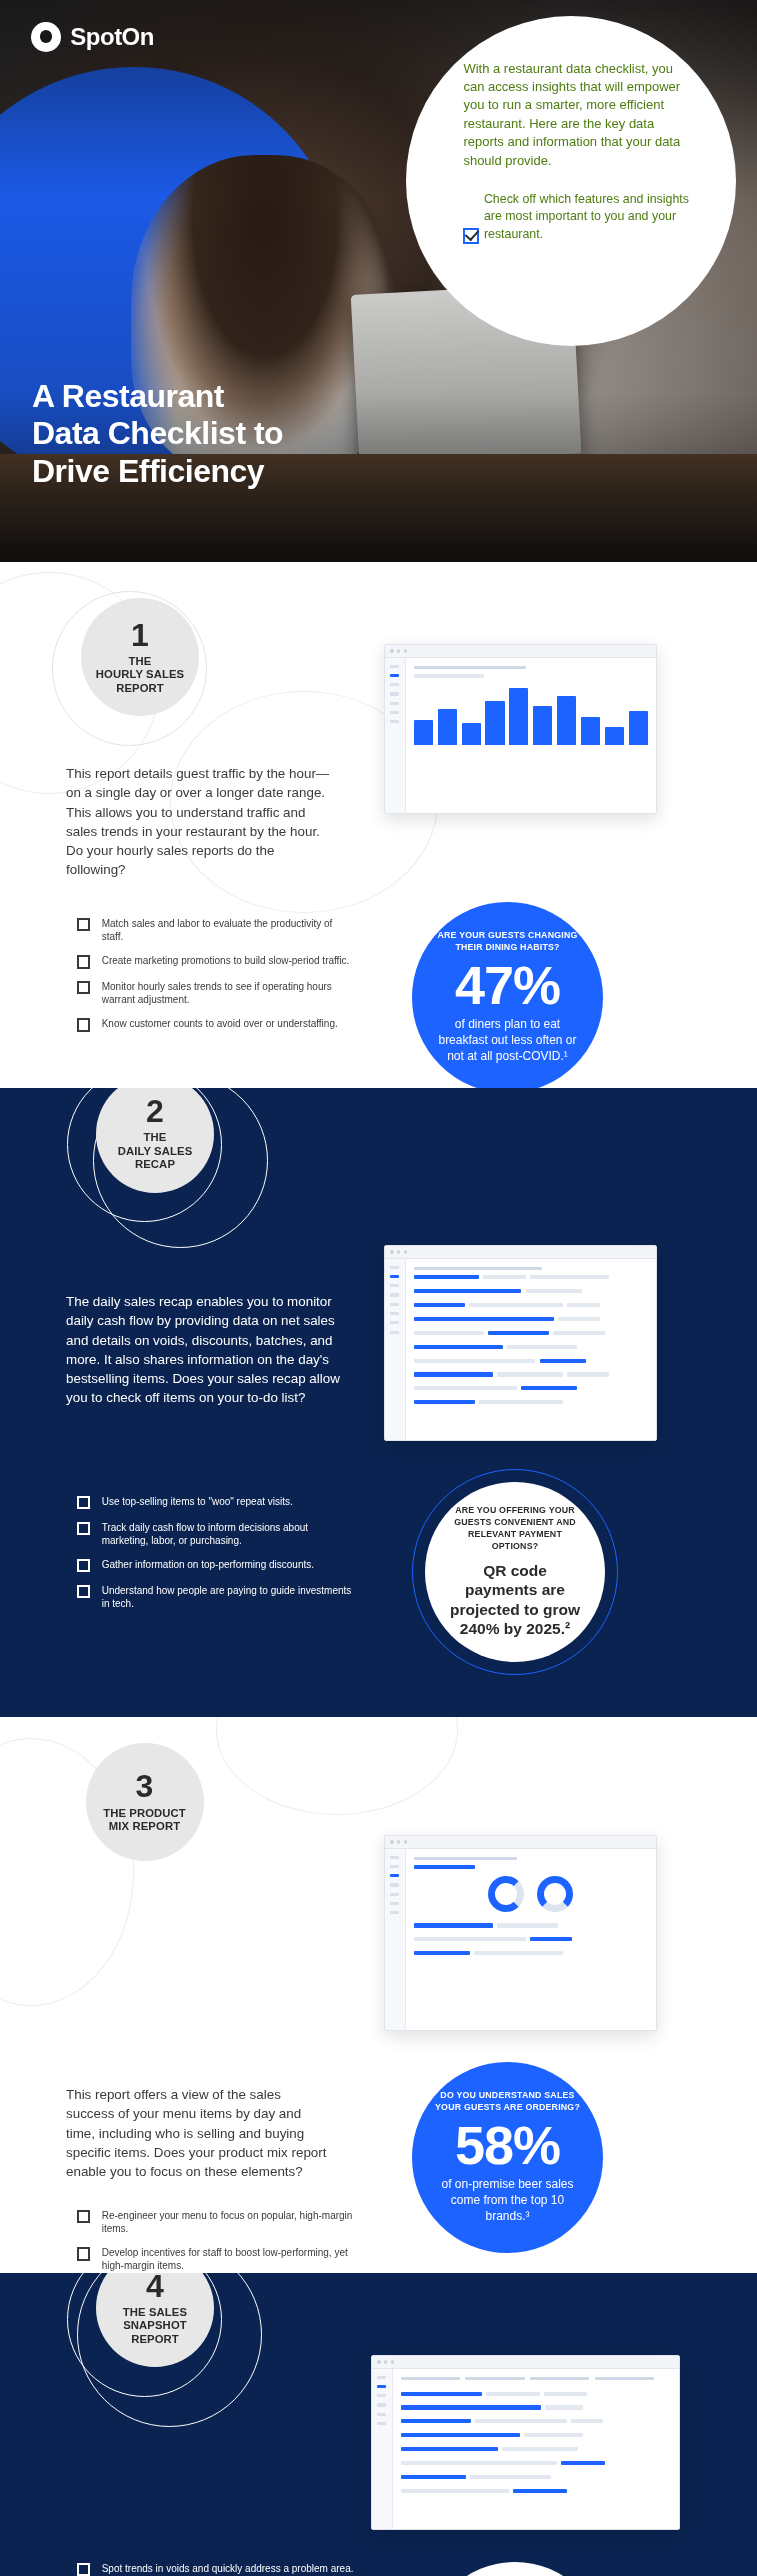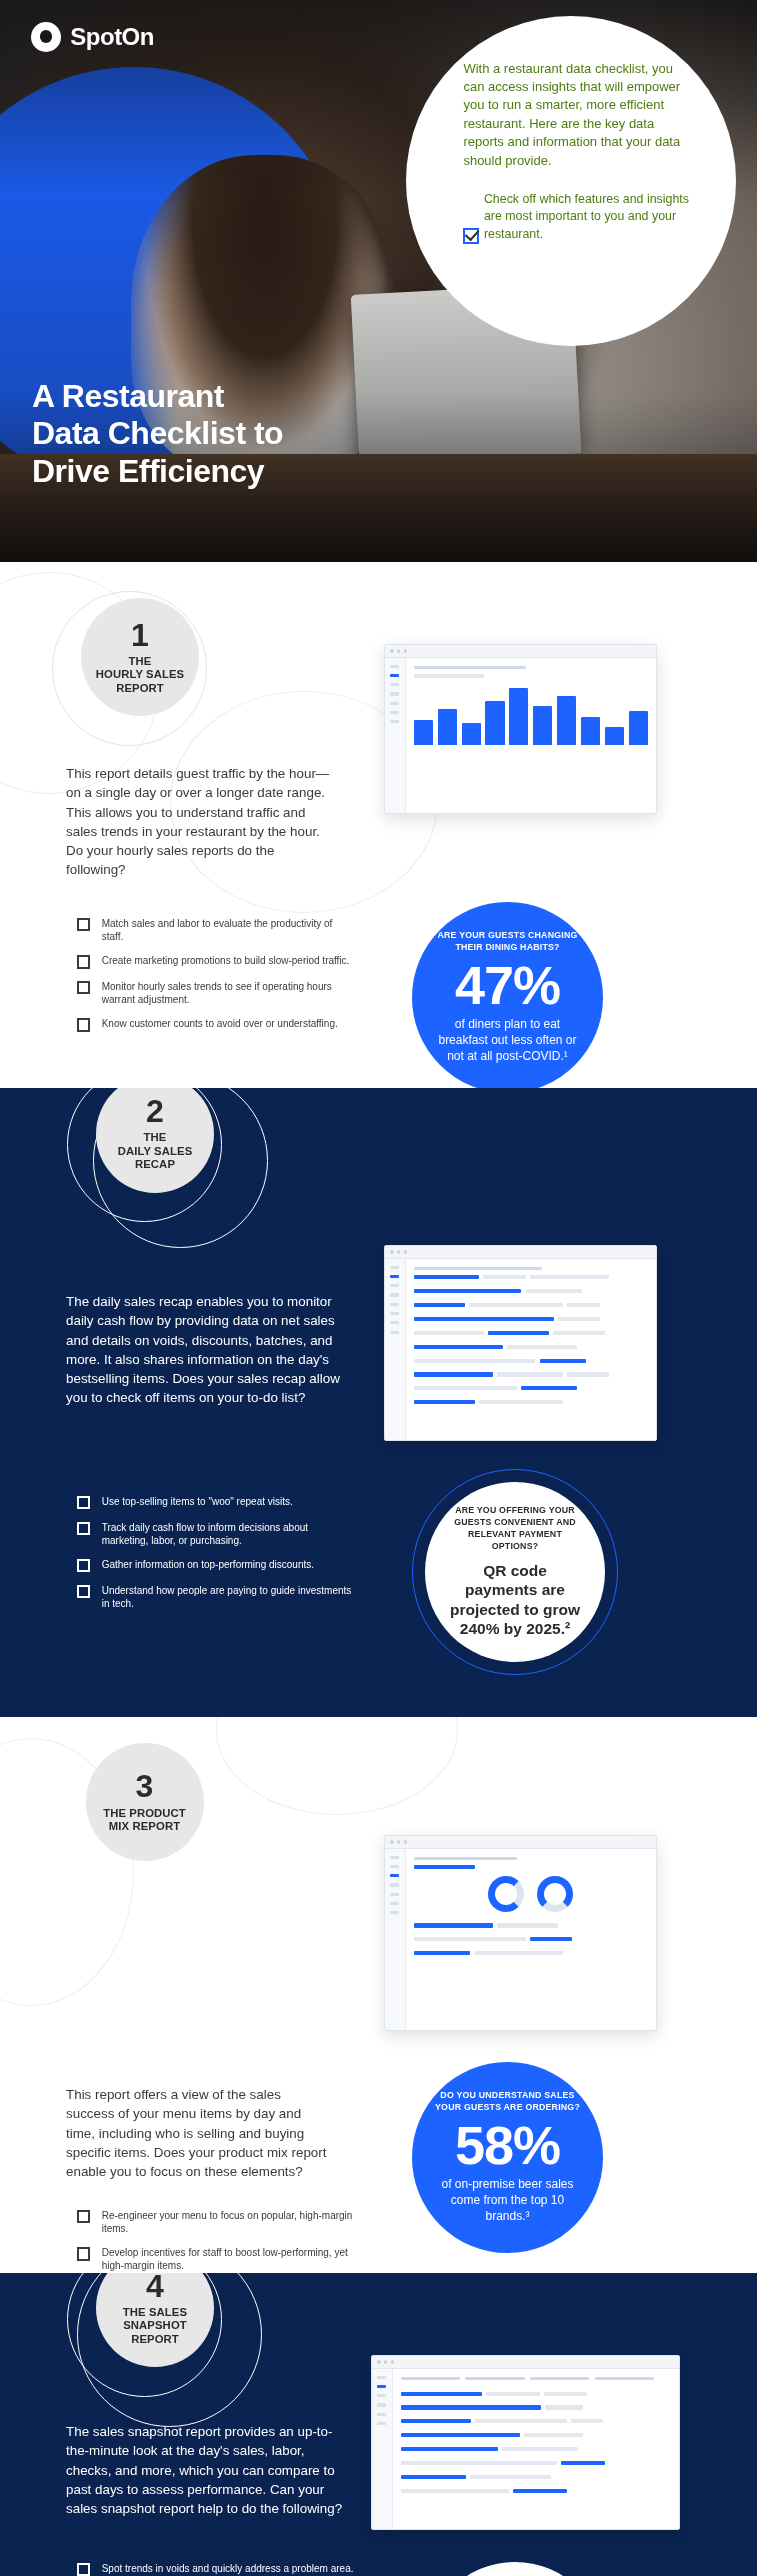--- a/index.html
+++ b/index.html
@@ -460,23 +460,20 @@
       <div class="num-circle">
         <div class="n">4</div>
         <div class="lbl">
           <span>THE SALES</span><br>
           <span>SNAPSHOT</span><br>
           <span>REPORT</span>
         </div>
       </div>
     </div>
 
-    <div class="body-col" style="top:149px; width:278px;">
-      <p class="lead">The sales snapshot report provides an up-to-the-minute look at the day's sales, labor, checks, and more, which you can compare to past days to assess performance. Can your sales snapshot report help to do the following?</p>
-    </div>
 
     <div class="checklist" style="top:289px;">
       <div class="ck">
           <span class="box"></span>
           <span>Spot trends in voids and quickly address a problem area.</span>
         </div>
 
     </div>
 
     <div class="mock" style="left:371px; top:82px; width:309px; height:175px;">

